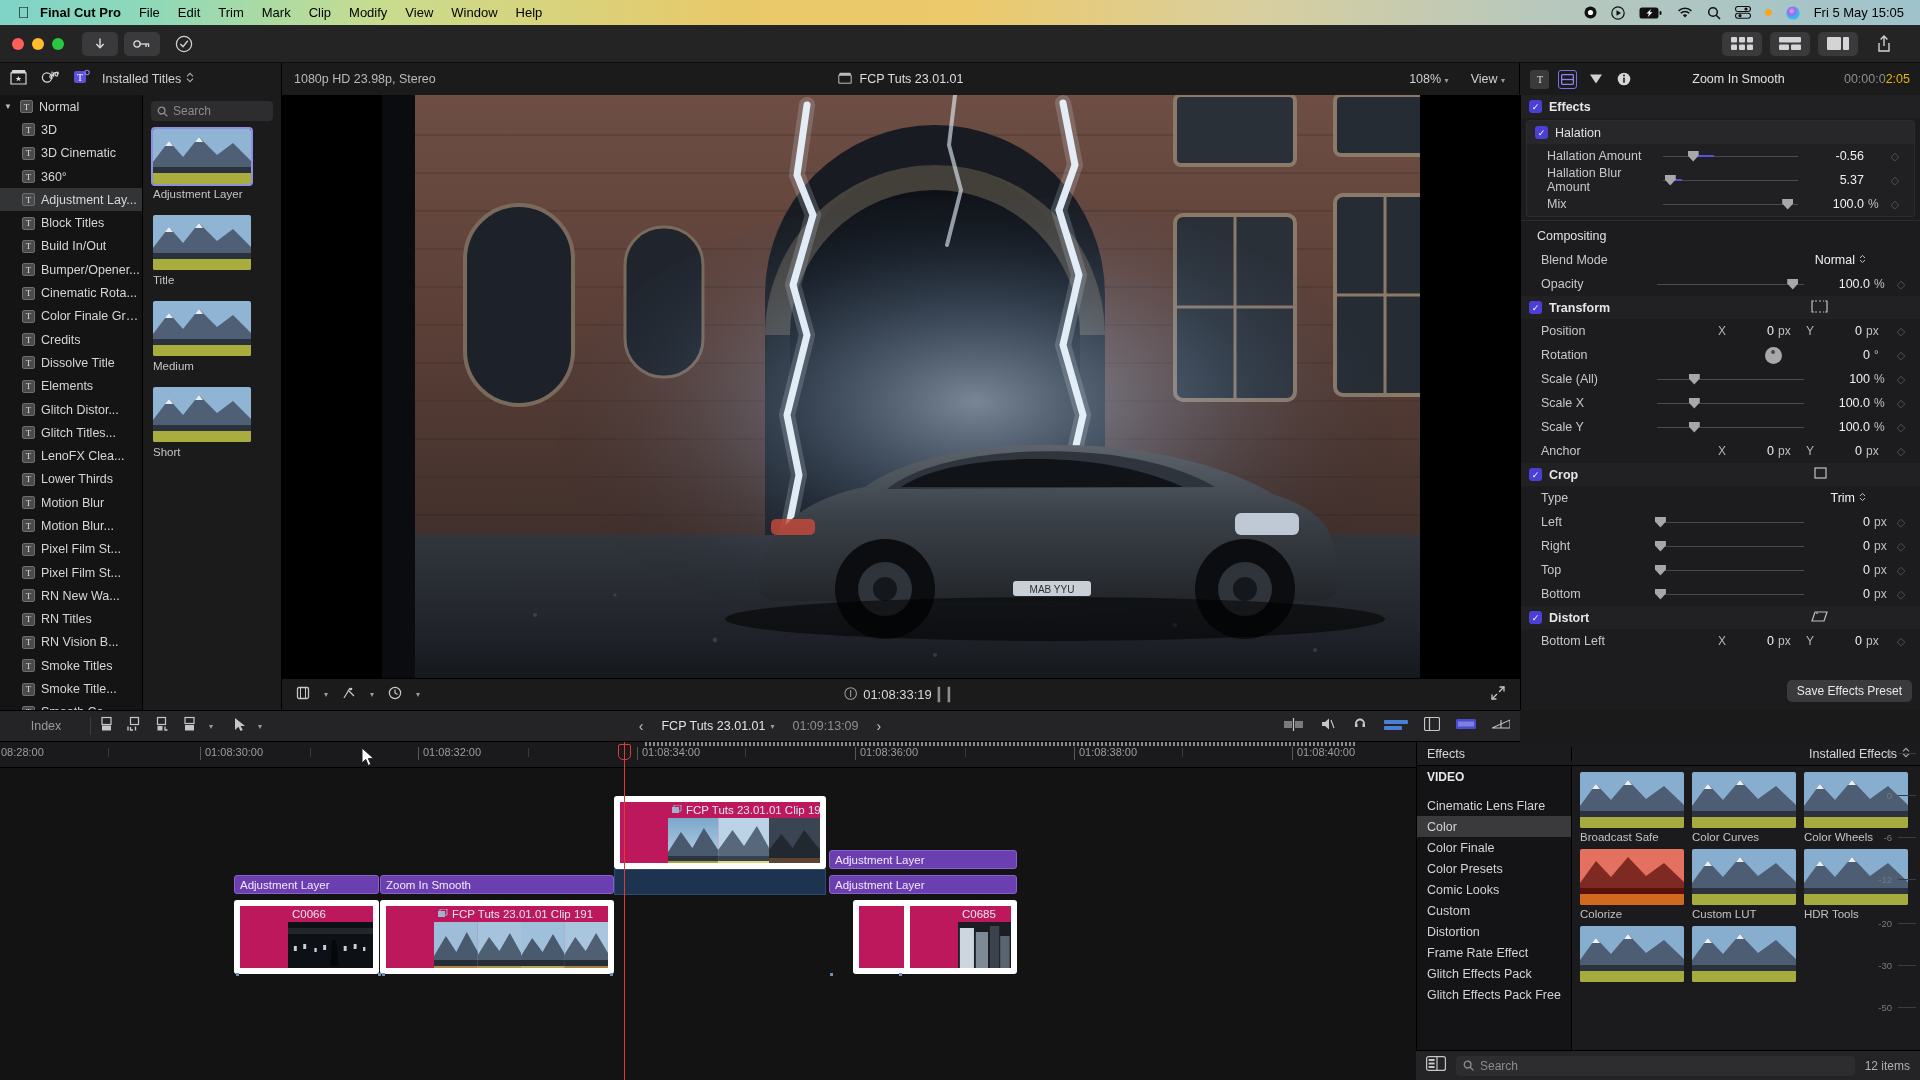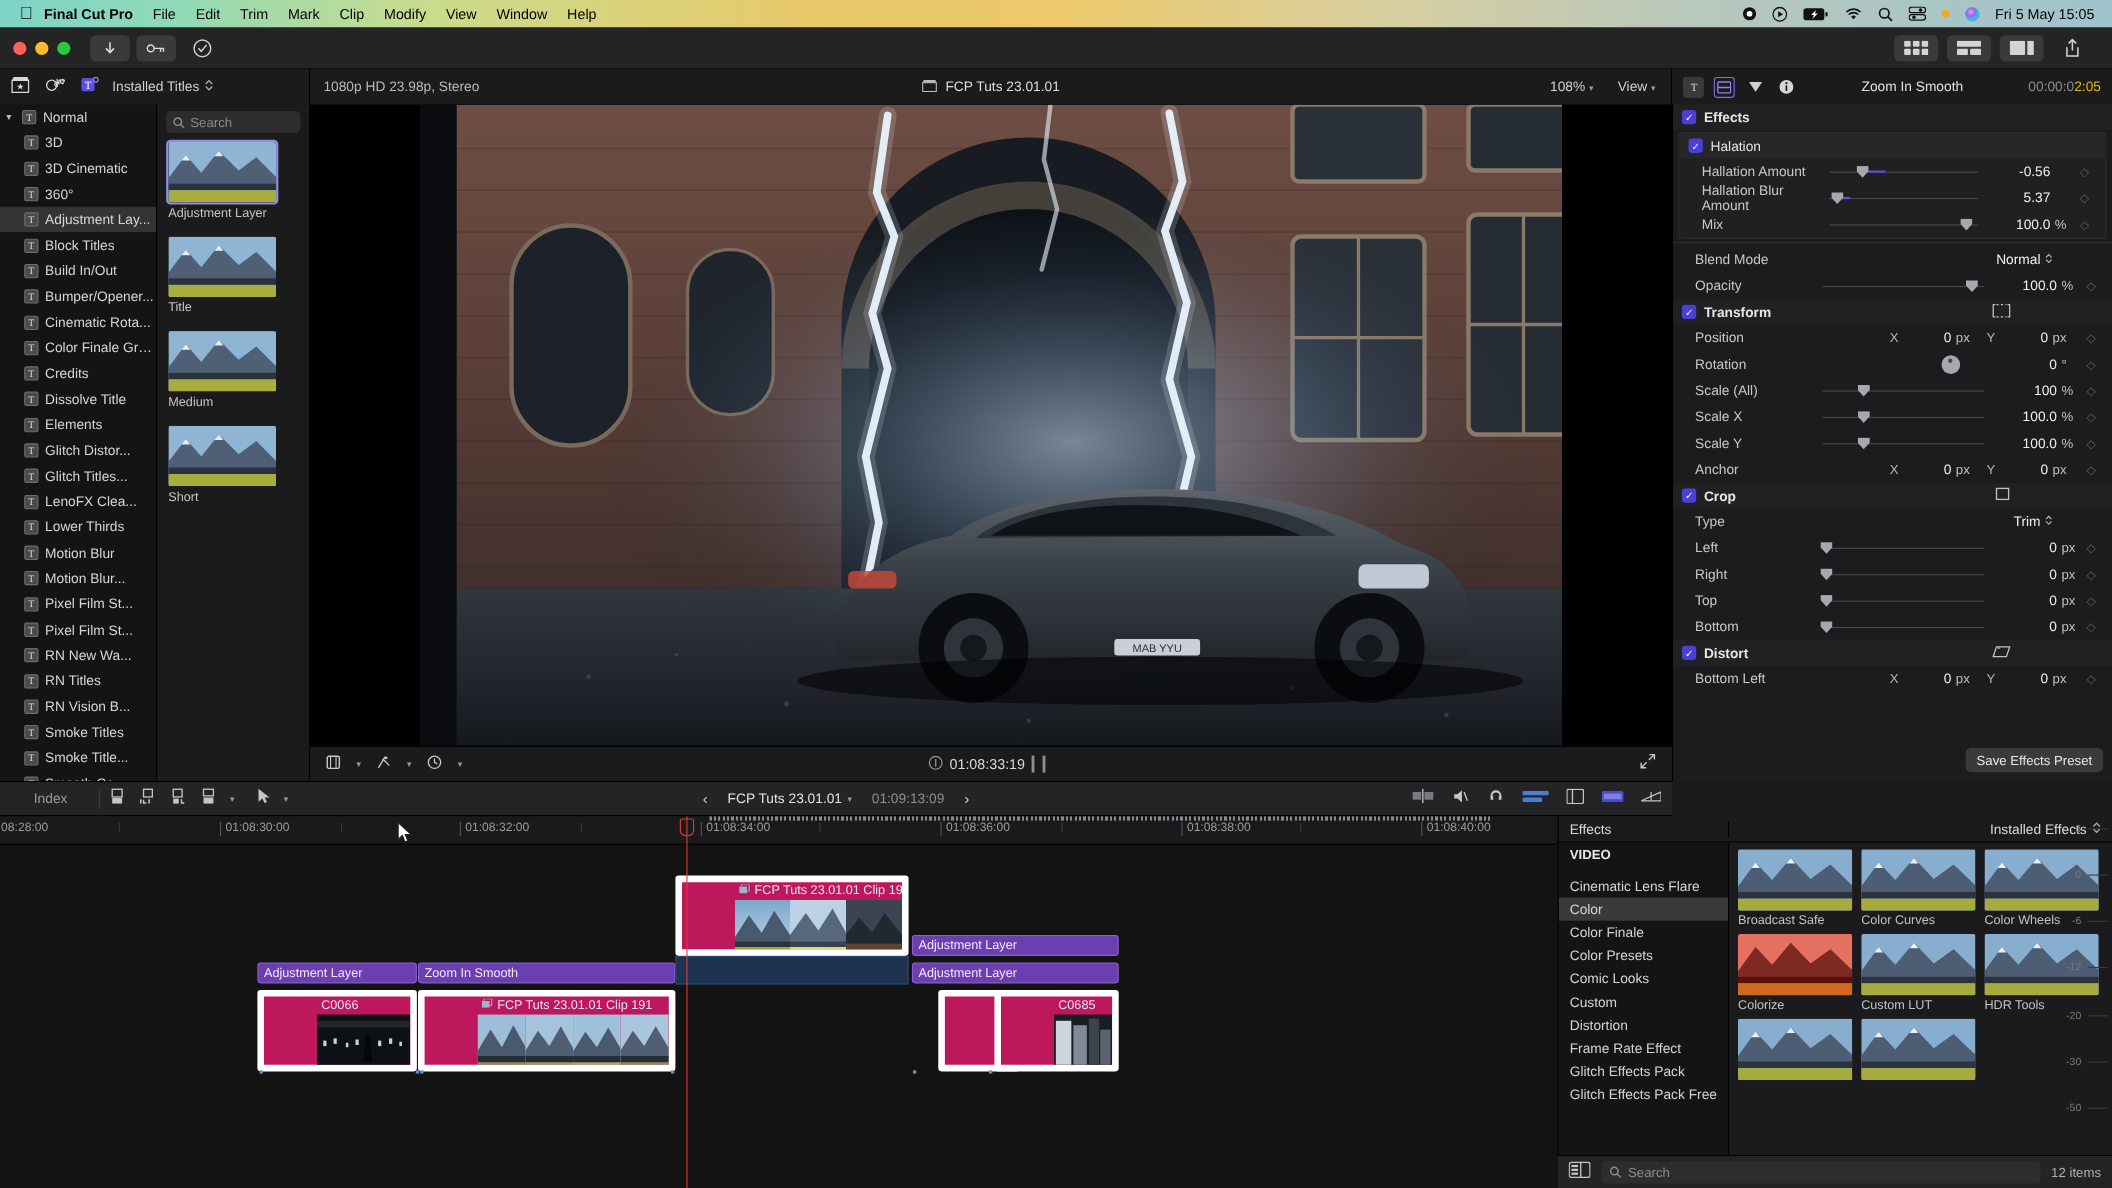--- a/index.html
+++ b/index.html
@@ -819,20 +819,23 @@
             <span class="s-knob" style="left:92%"></span>
         </span>
         <span class="p-val">100.0</span>
         <span class="p-unit">%</span>
         <span class="kf">◇</span>
       </div>
     </div>
 
     <div class="ins-divider"></div>
 
+    <div class="ins-row">
+      <span style="color:#e2e2e2; padding-left:6px">Compositing</span>
+    </div>
     <div class="ins-row">
       <span class="p-label ind">Blend Mode</span>
       <span style="flex:1"></span>
       <span class="pop">
         <span>Normal</span>
         <span>
           <svg width="7" height="10" viewBox="0 0 7 10">
               <polyline points="1,4 3.5,1.4 6,4" fill="none" stroke="#c0c0c0" stroke-width="1"></polyline>
               <polyline points="1,6 3.5,8.6 6,6" fill="none" stroke="#c0c0c0" stroke-width="1"></polyline>
             </svg>

